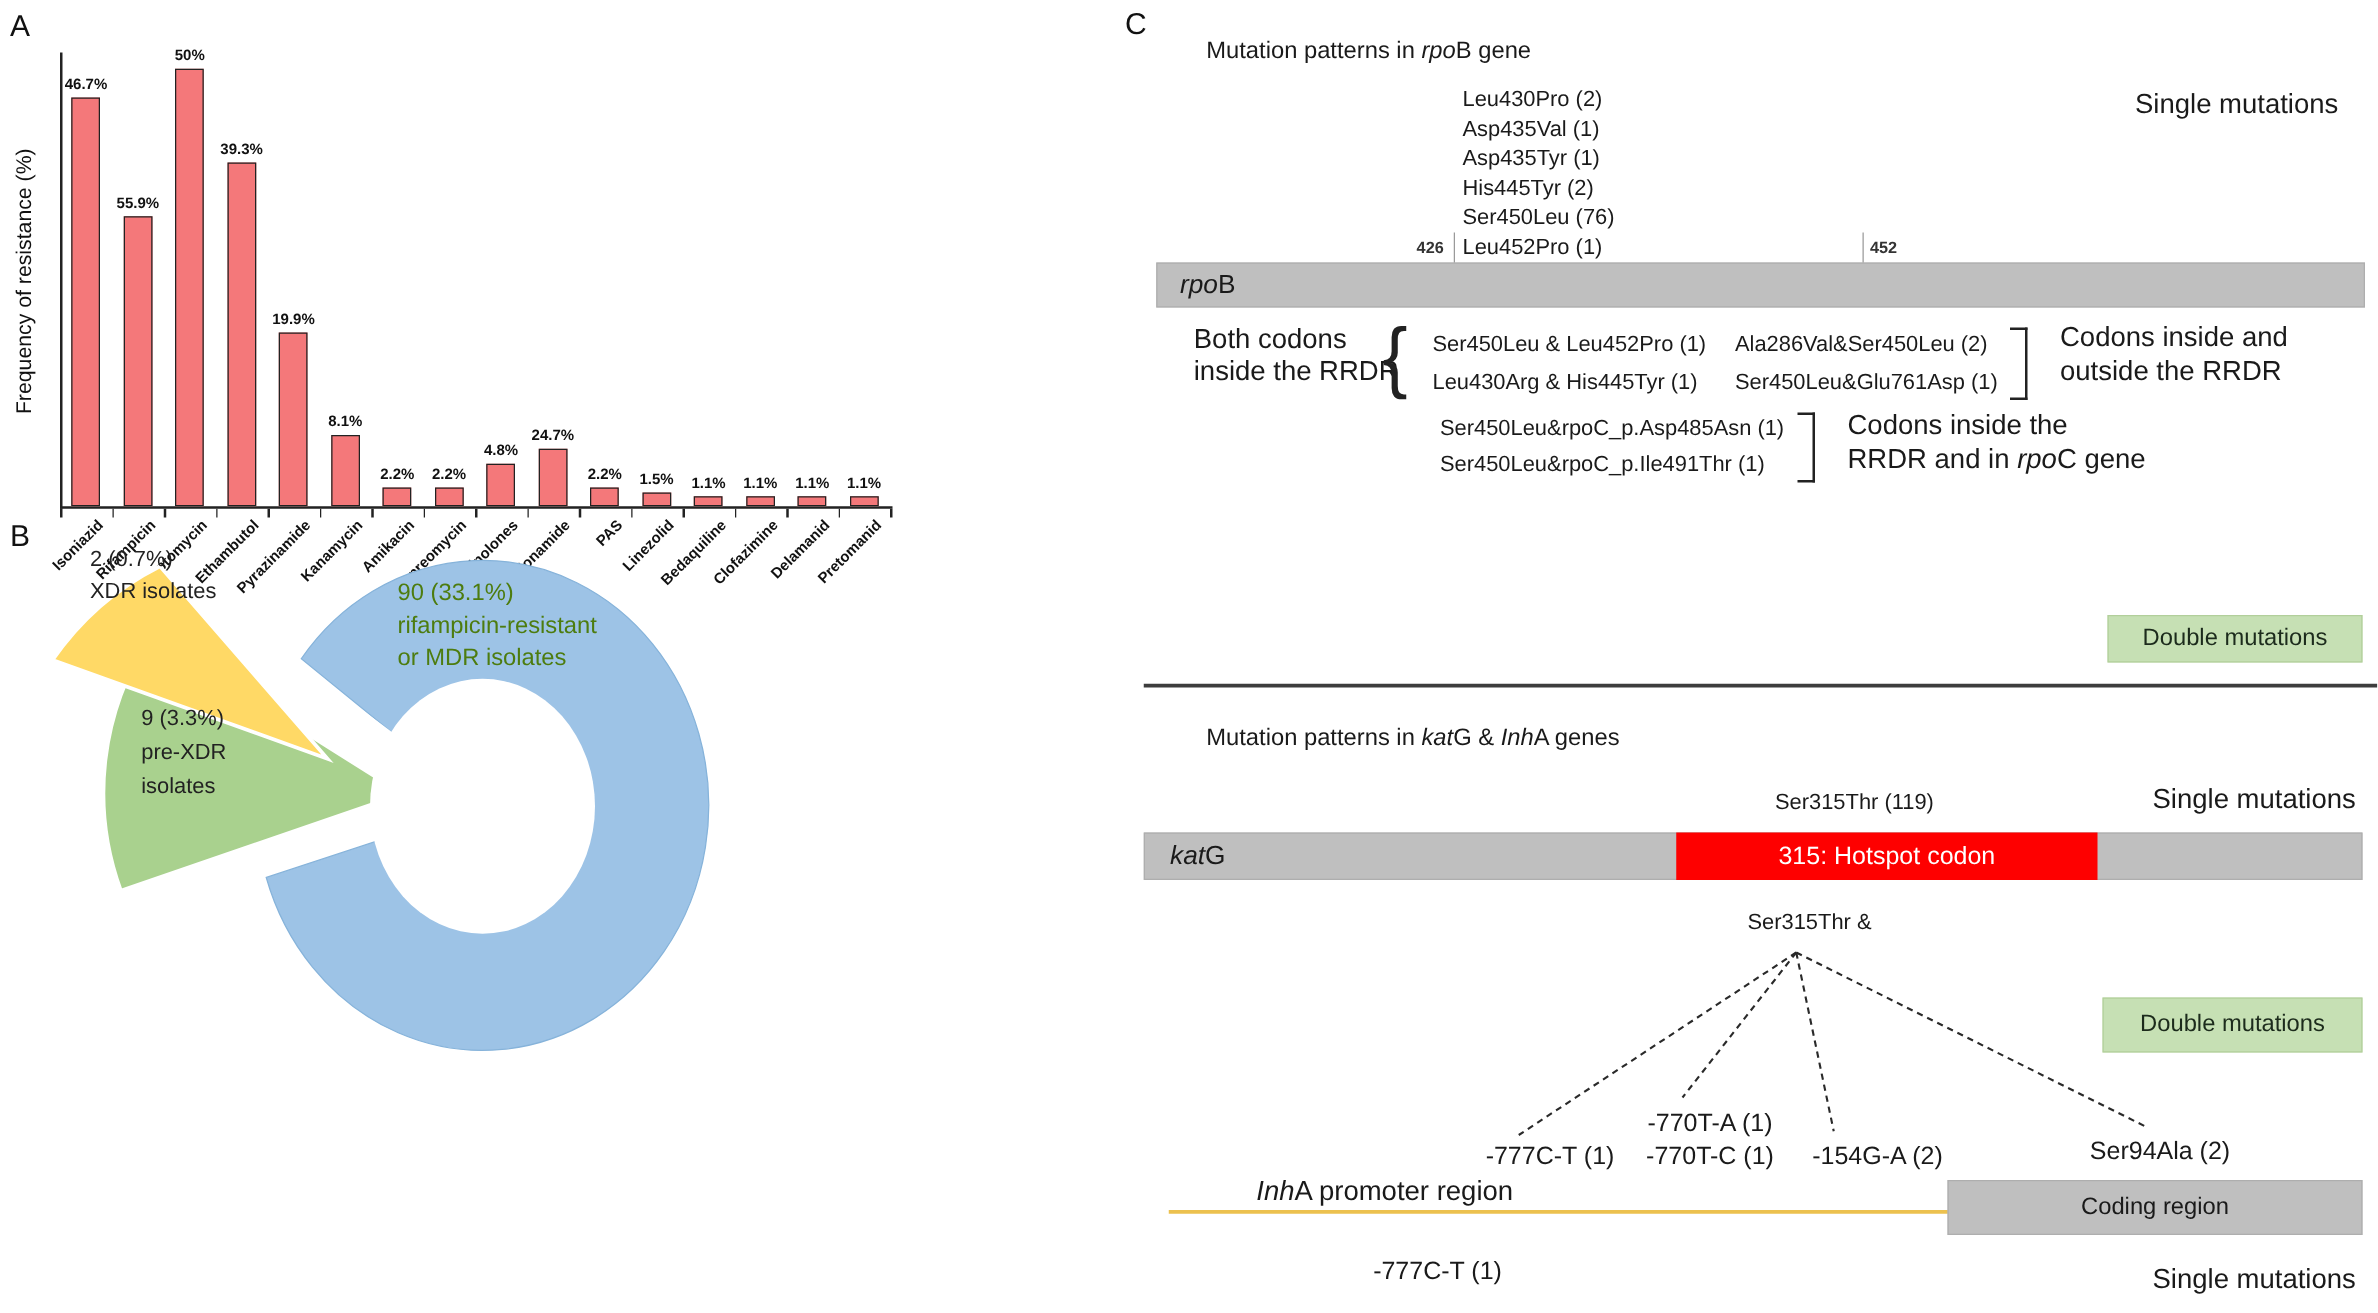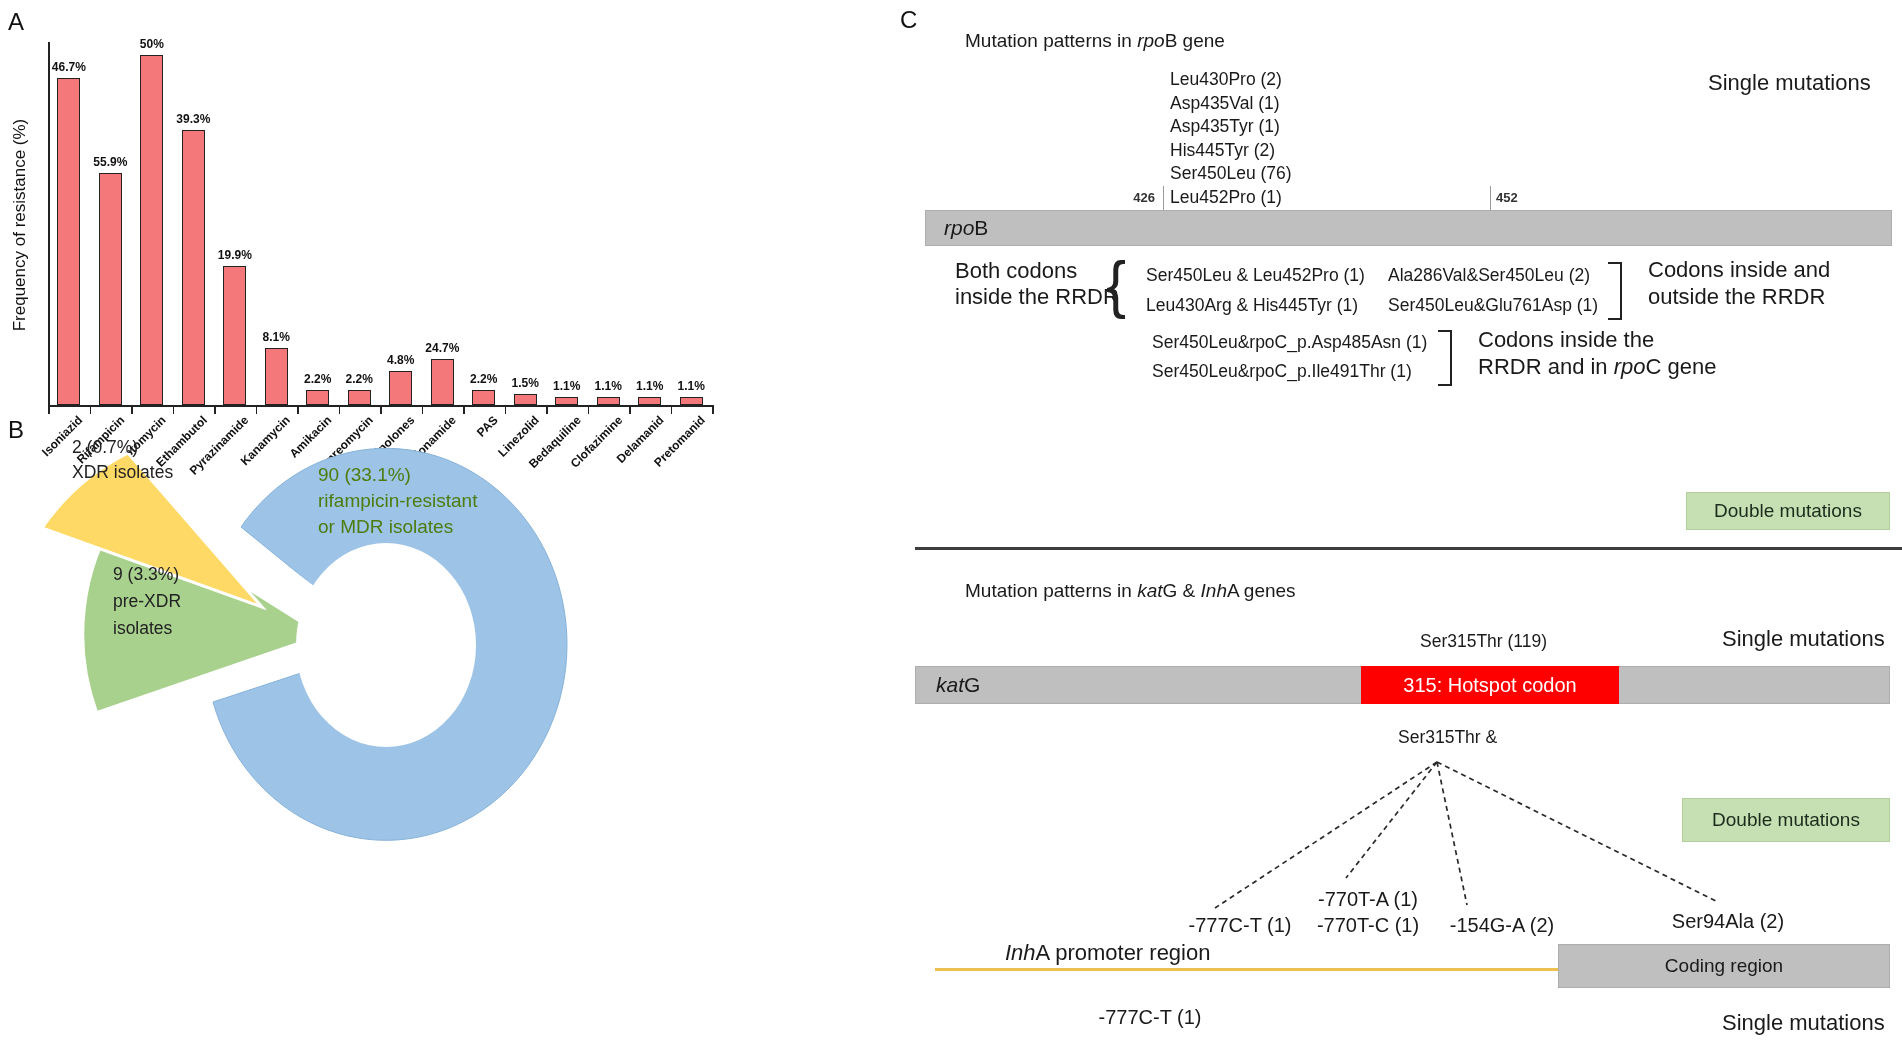--- a/index.html
+++ b/index.html
@@ -208,21 +208,21 @@
 
     <div class="divider" style="left:915px;top:547px;width:987px;"></div>
 
     <div class="c-title" style="left:965px;top:580px;"><span>Mutation patterns in </span><i>kat</i><span>G &amp; </span><i>Inh</i><span>A genes</span></div>
 
     <div class="c-body" style="left:1420px;top:630px;">Ser315Thr (119)</div>
     <div class="c-right" style="left:1722px;top:626px;">Single mutations</div>
 
     <div class="gene-bar" style="left:915px;top:666px;width:975px;height:38px;">
       <div class="gene-name" style="left:20px;"><i>kat</i><span>G</span></div>
-      <div class="red-box" style="left:445px;width:258px;">315: Hotspot codon</div>
+      <div class="red-box" style="left:425px;width:337px;">315: Hotspot codon</div>
     </div>
 
     <div class="c-body" style="left:1398px;top:726px;">Ser315Thr &amp;</div>
 
     <svg class="abs" style="left:900px;top:740px;" width="1000" height="190">
       <g stroke="#2a2a2a" stroke-width="1.7" stroke-dasharray="5 4" fill="none">
         <line x1="537" y1="22" x2="315" y2="168"></line>
         <line x1="537" y1="22" x2="446" y2="138"></line>
         <line x1="537" y1="22" x2="567" y2="165"></line>
         <line x1="537" y1="22" x2="818" y2="162"></line>

